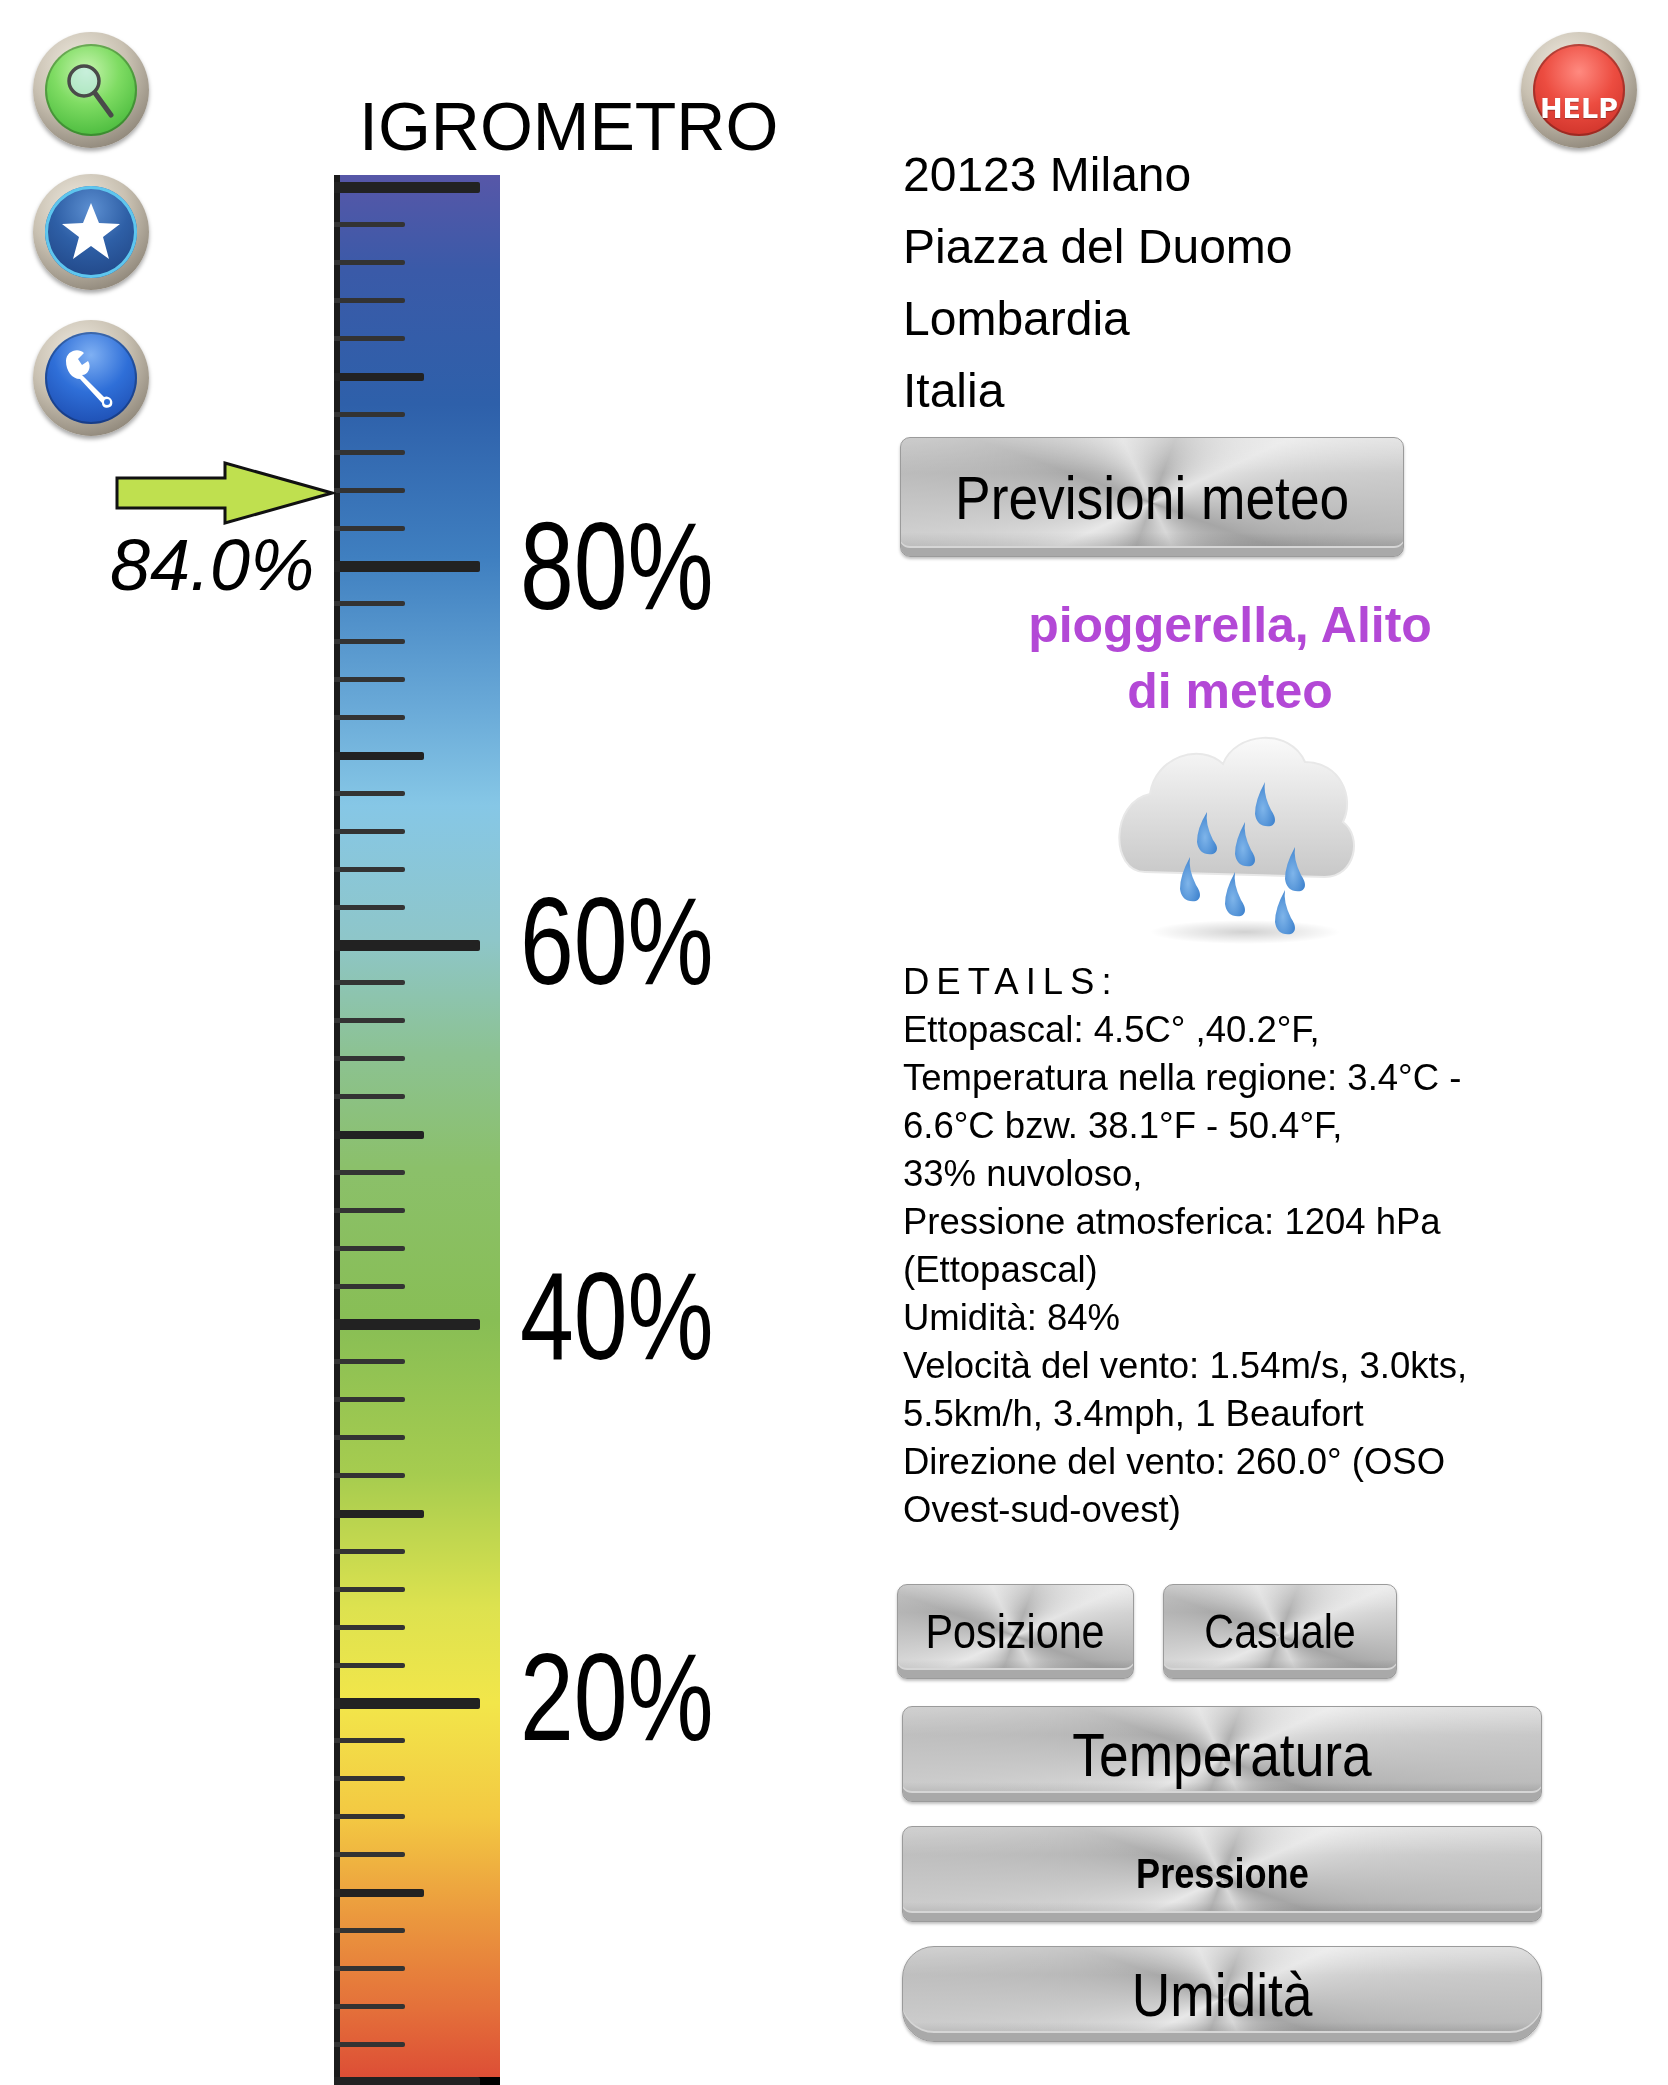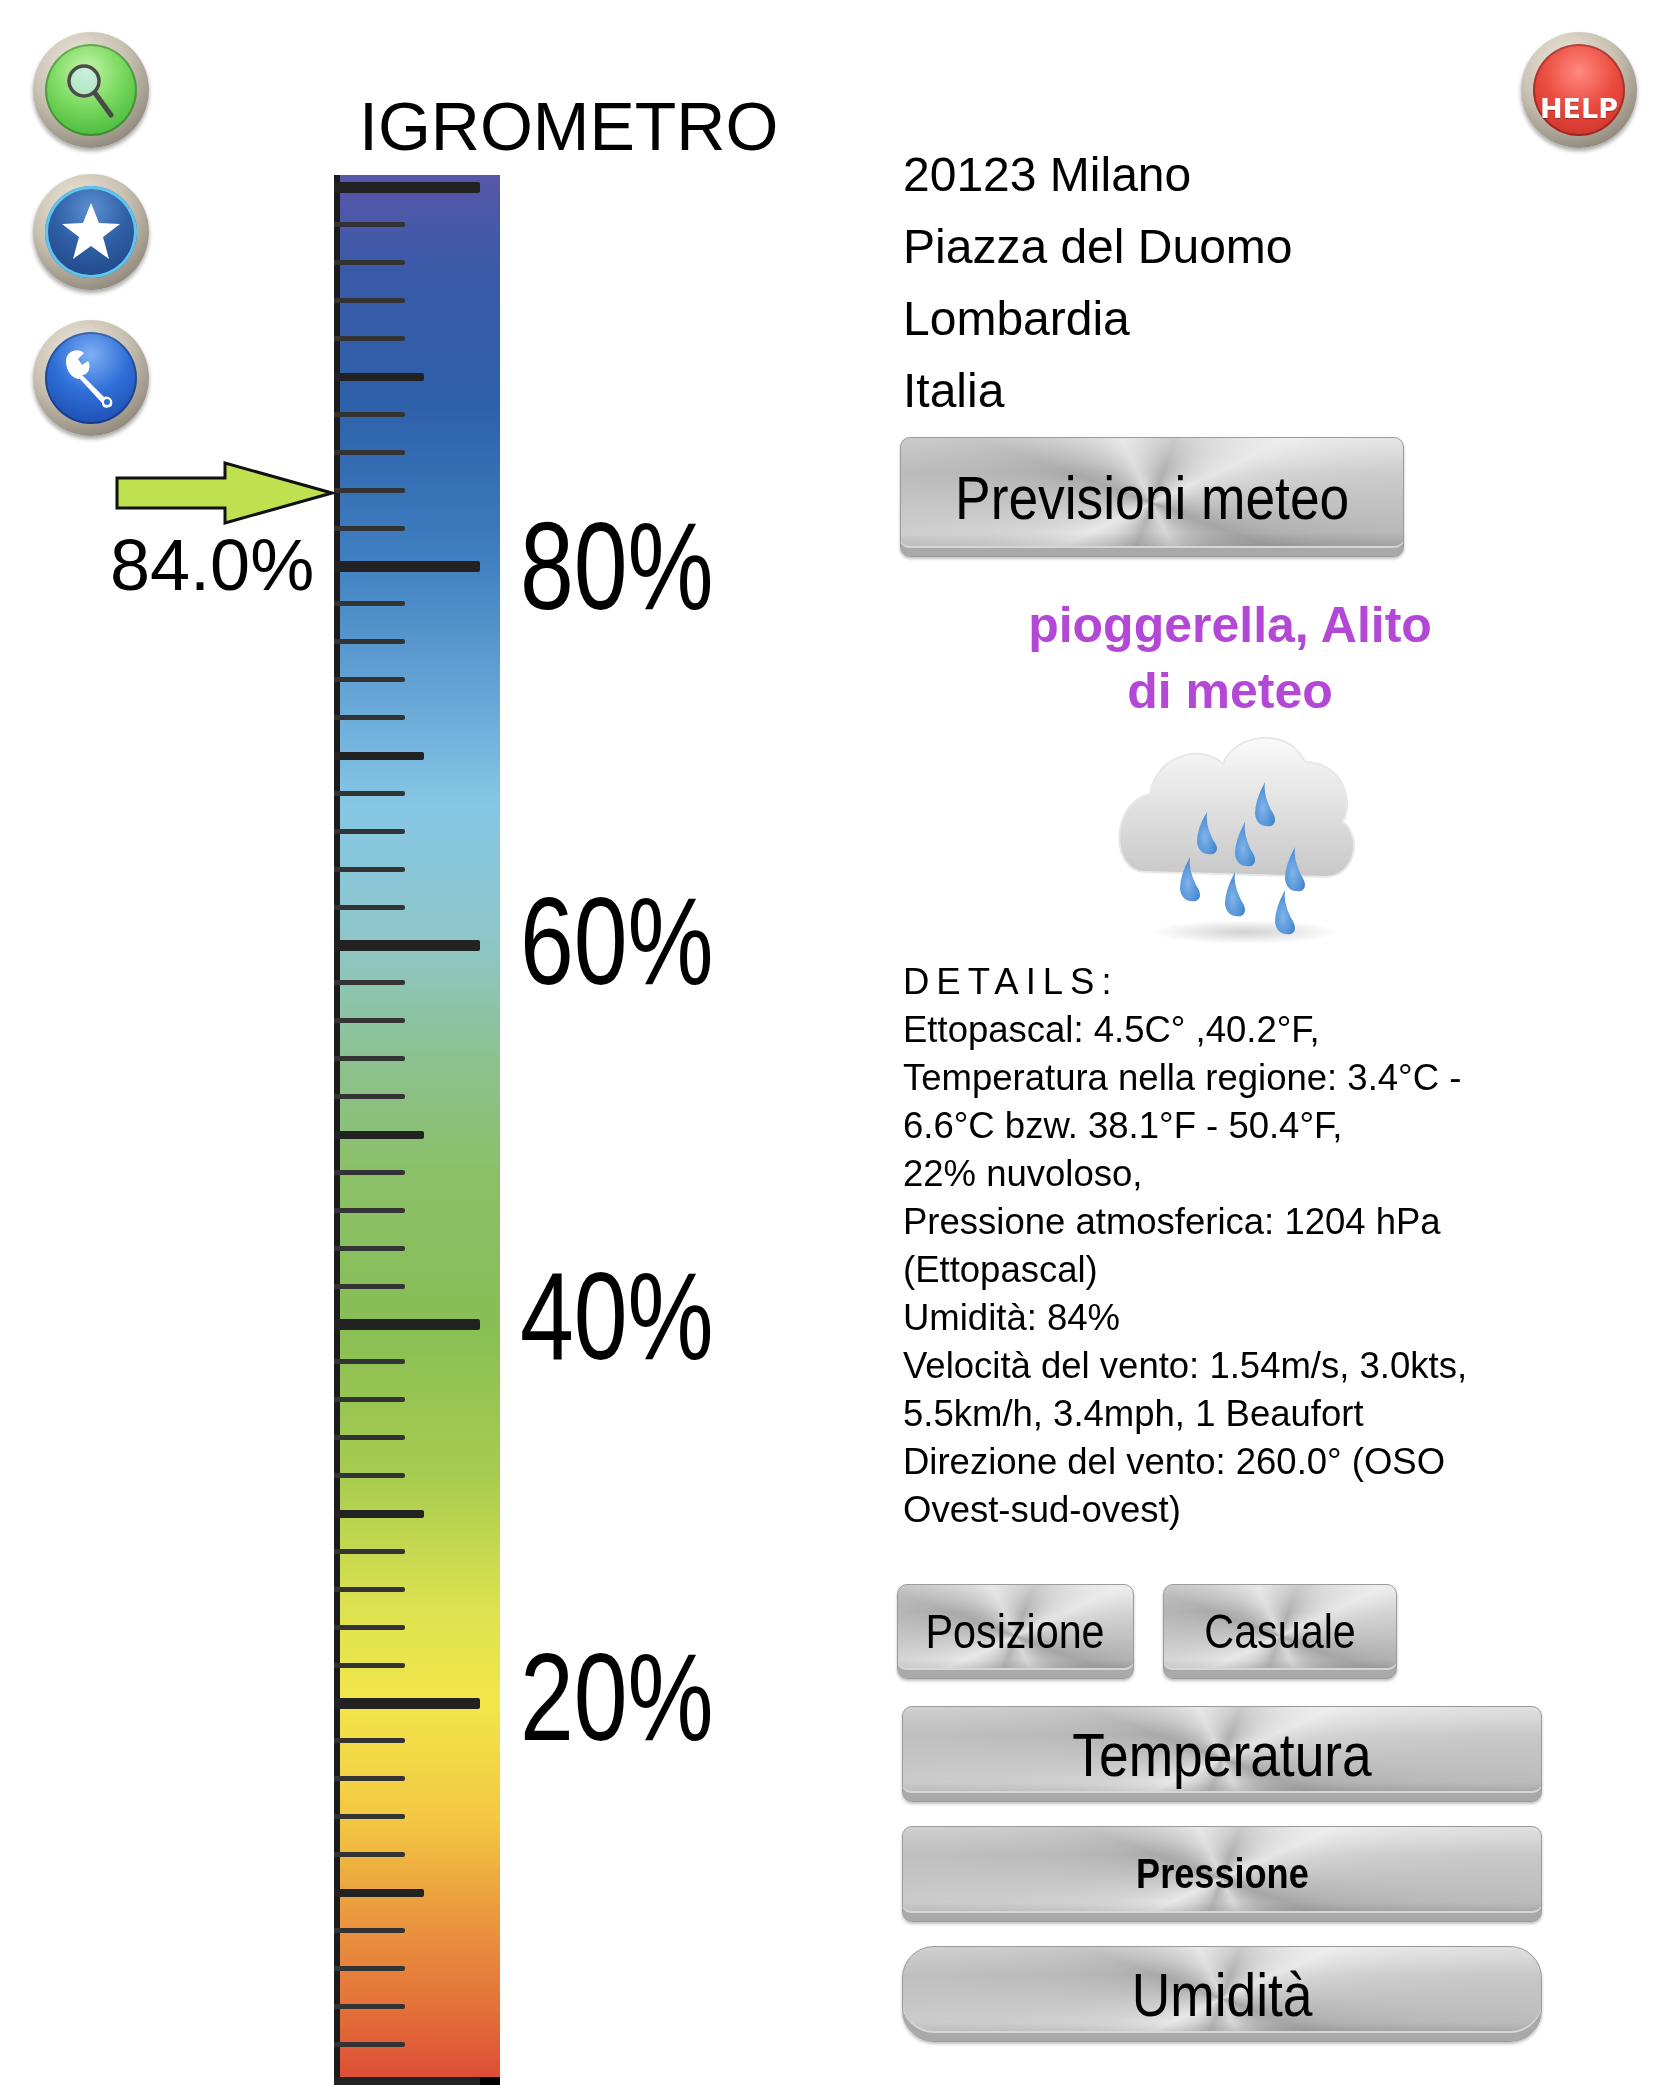--- a/index.html
+++ b/index.html
@@ -27,21 +27,21 @@
       #8ec6c9 40%, #8cc292 46%, #8bc06a 52%, #88be55 60%, #a6cc4f 68%,
       #dde24f 75%, #f2e64a 80%, #f3c842 86%, #eb9a3e 91%, #e4703a 96%, #dc4a35 100%); }
   .gauge-spine { position:absolute; left:0; top:0; width:6px; height:100%; background:#1b1b1b; }
   .tick { position:absolute; left:0; background:#222; border-radius:0 2px 2px 0; }
   .tick.major { width:146px; height:11px; }
   .tick.medium { width:90px; height:8px; }
   .tick.minor { width:71px; height:5px; background:#333; }
   .gauge-foot { position:absolute; left:0; bottom:0; width:166px; height:8px; background:#000; }
   .scale-label { position:absolute; left:520px; font-size:124px; line-height:124px; transform:scaleX(0.78); transform-origin:left center; }
 
-  .reading { left:110px; top:525px; font-size:72px; line-height:80px; }
+  .reading { left:110px; top:525px; font-size:72px; line-height:80px;font-style:italic; }
 
   
   .addr { left:903px; font-size:48px; line-height:72px; }
   .metal-btn { position:absolute; border-radius:10px; cursor:pointer; display:flex; align-items:center; justify-content:center;
     background:
       linear-gradient(to bottom, rgba(255,255,255,0.35) 0%, rgba(255,255,255,0) 30%, rgba(0,0,0,0) 80%, rgba(0,0,0,0.18) 100%),
       conic-gradient(from 200deg at 50% 55%, #b4b4b4, #e8e8e8, #a9a9a9, #dcdcdc, #b0b0b0, #e5e5e5, #a6a6a6, #d8d8d8, #b4b4b4);
     border:1px solid #9b9b9b;
     box-shadow: inset 0 -10px 0 -2px #a9a9a9, inset 0 -12px 0 -2px #d6d6d6, 0 2px 3px rgba(0,0,0,0.25); }
   .metal-btn span { display:inline-block; transform:scaleX(0.86); color:#000; }
@@ -193,21 +193,21 @@
     <path d="M130 150 Q128 162 136 178 Q144 190 136 194 Q122 196 120 182 Q120 168 130 150 Z"></path>
     <path d="M180 168 Q178 180 186 196 Q194 208 186 212 Q172 214 170 200 Q170 186 180 168 Z"></path>
   </g>
 </svg>
 
 <div class="abs details">
   <div class="hdr">DETAILS:</div>
   <div>Ettopascal: 4.5C° ,40.2°F,</div>
   <div>Temperatura nella regione: 3.4°C -</div>
   <div>6.6°C bzw. 38.1°F - 50.4°F,</div>
-  <div>22% nuvoloso,</div>
+  <div>33% nuvoloso,</div>
   <div>Pressione atmosferica: 1204 hPa</div>
   <div>(Ettopascal)</div>
   <div>Umidità: 84%</div>
   <div>Velocità del vento: 1.54m/s, 3.0kts,</div>
   <div>5.5km/h, 3.4mph, 1 Beaufort</div>
   <div>Direzione del vento: 260.0° (OSO</div>
   <div>Ovest-sud-ovest)</div>
 </div>
 
 <div class="metal-btn" style="left:897px; top:1584px; width:235px; height:93px; font-size:48px;">

